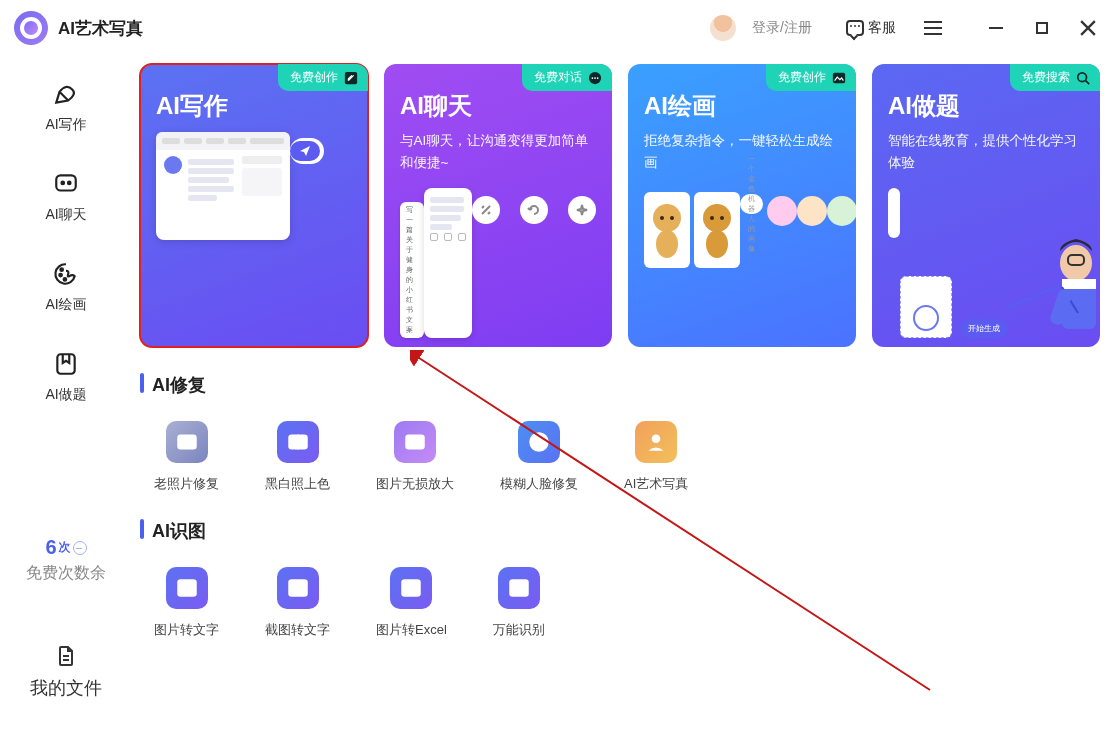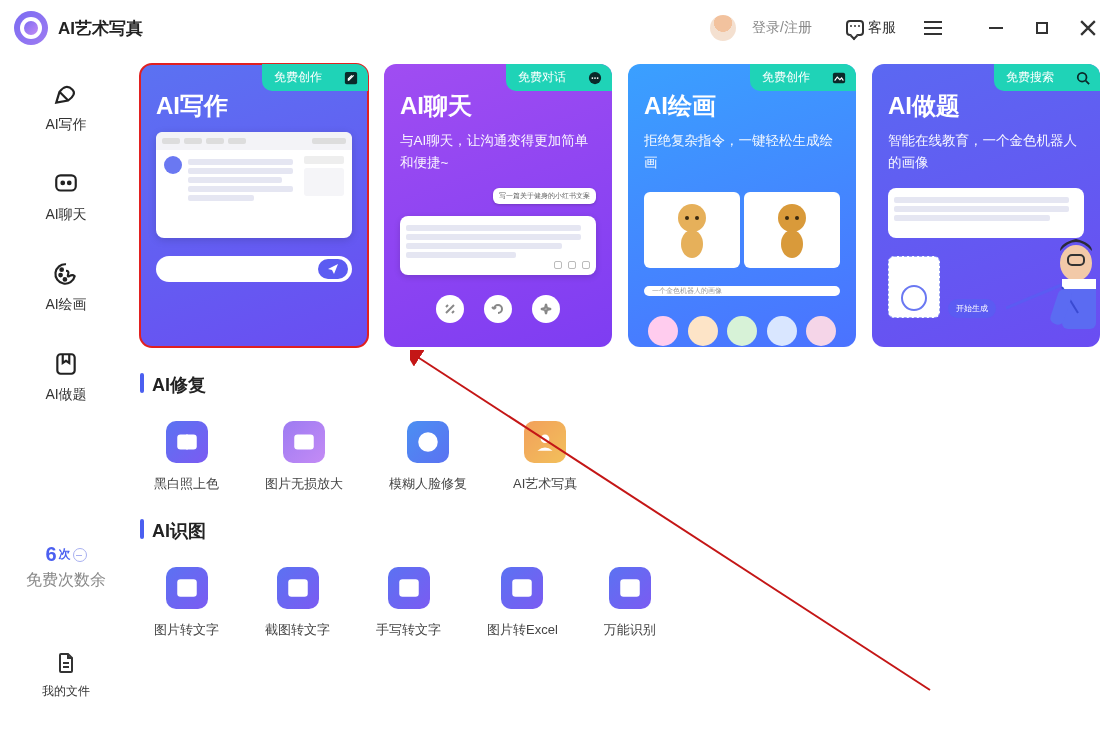--- a/index.html
+++ b/index.html
@@ -35,35 +35,35 @@
 .side-ico svg { width:26px; height:26px; stroke:#222; fill:none; stroke-width:2; }
 .side-spacer { flex:1; }
 .free-block { text-align:center; margin-bottom:60px; }
 .free-count { font-size:20px; font-weight:700; color:#4b5ff0; display:inline-flex; align-items:center; gap:2px; }
 .free-count small { font-size:12px; color:#4b5ff0; }
 .free-count .ring { width:14px; height:14px; border:1.5px solid #a8b0f0; border-radius:50%; display:inline-block; position:relative; }
 .free-count .ring::after { content:""; position:absolute; left:2px; top:6px; width:6px; height:1.5px; background:#a8b0f0; }
 .free-label { font-size:16px; color:#888; margin-top:4px; }
 .my-files { display:flex; flex-direction:column; align-items:center; gap:8px; margin-bottom:30px; cursor:pointer; }
 .my-files svg { width:24px; height:24px; stroke:#333; fill:none; stroke-width:2; }
-.my-files .lbl { font-size:12px; color:#333; }
+.my-files .lbl { font-size:18px; color:#333; }
 
 .content { flex:1; padding:8px 10px 0 8px; overflow:hidden; }
 .cards-row { display:flex; gap:16px; }
 .card { width:233px; height:283px; border-radius:12px; padding:14px 16px; color:#fff; position:relative; overflow:hidden; cursor:pointer; }
 .card.selected { outline:2px solid #e12020; outline-offset:-1px; }
 .c-write { background:linear-gradient(160deg,#5b72f2 0%,#6a4df2 100%); }
 .c-chat  { background:linear-gradient(160deg,#a04df2 0%,#7e3df2 100%); }
 .c-draw  { background:linear-gradient(160deg,#3aa0ff 0%,#4b72ff 100%); }
 .c-solve { background:linear-gradient(160deg,#5b68f2 0%,#6a4df2 100%); }
-.card-badge { position:absolute; top:0; right:0; background:#1fd3b7; color:#fff; font-size:12px; padding:5px 10px 5px 12px; border-bottom-left-radius:10px; display:flex; align-items:center; gap:22px; }
+.card-badge { position:absolute; top:0; right:0; background:#1fd3b7; color:#fff; font-size:12px; padding:5px 10px 5px 12px; border-bottom-left-radius:10px; display:flex; align-items:center; gap:6px; }
 .badge-ic { width:14px; height:14px; display:inline-block; }
 .card-title { font-size:24px; font-weight:800; margin-top:12px; margin-bottom:8px; }
 .card-desc { font-size:13.5px; line-height:1.6; opacity:.95; min-height:48px; }
-.card-preview { margin-top:10px; width:100%; height:150px; display:flex; flex-direction:column; gap:12px; }
+.card-preview { margin-top:10px; width:100%; height:150px; display:flex; flex-direction:row; gap:0; }
 .panel { background:#fff; border-radius:8px; box-shadow:0 2px 8px rgba(0,0,0,.15); }
 .p-toolbar { height:18px; background:#f3f3f7; border-radius:6px 6px 0 0; display:flex; align-items:center; gap:4px; padding:0 6px; }
 .p-toolbar span { width:18px; height:6px; background:#ddd; border-radius:2px; }
 .p-body { padding:6px 8px; }
 .line { height:6px; background:#e5e6f2; border-radius:2px; margin:3px 0; }
 .line.s { width:60%; } .line.m { width:85%; } .line.l { width:95%; }
 .input-pill { height:26px; background:#fff; border-radius:14px; margin-top:6px; display:flex; align-items:center; justify-content:flex-end; padding-right:4px; }
 .send-btn { width:30px; height:20px; background:#5b5bf2; border-radius:10px; display:flex; align-items:center; justify-content:center; }
 .send-btn svg { width:12px; height:12px; fill:#fff; }
 .chat-bubble { align-self:flex-end; background:#fff; border-radius:6px; padding:3px 6px; font-size:7px; color:#666; box-shadow:0 1px 3px rgba(0,0,0,.2); }
@@ -342,21 +342,21 @@
 
       <div class="card c-solve">
         <div class="card-badge">
           <span>免费搜索</span>
           <svg class="badge-ic" viewBox="0 0 16 16">
               <circle cx="7" cy="7" r="5" fill="none" stroke="#0a2a2a" stroke-width="2"></circle>
               <path d="M11 11 L15 15" stroke="#0a2a2a" stroke-width="2"></path>
             </svg>
         </div>
         <div class="card-title">AI做题</div>
-        <div class="card-desc">智能在线教育，一个金色机器人的画像</div>
+        <div class="card-desc">智能在线教育，提供个性化学习体验</div>
         <div class="card-preview">
           <div class="solve-top">
               <div class="line l"></div>
               <div class="line l"></div>
               <div class="line m"></div>
             </div>
           <div class="solve-bottom">
             <div class="stamp-box"></div>
             <div class="gen-btn">开始生成</div>
           </div>
@@ -377,20 +377,29 @@
       </div>
     </div>
 
     <div class="section">
       <div class="sec-head">
           <div class="sec-bar"></div>
           <div class="sec-title">AI修复</div>
         </div>
       <div class="tool-row">
         <div class="tool">
+            <div class="tool-ico gr-pb">
+              <svg viewBox="0 0 24 24">
+                <rect x="3" y="5" width="18" height="14" rx="3"></rect>
+                <path d="M5 16 L9 11 L13 15 L16 12 L19 16" fill="none" stroke="#fff" stroke-width="1.6"></path>
+              </svg>
+            </div>
+            <span class="tool-label">老照片修复</span>
+          </div>
+        <div class="tool">
             <div class="tool-ico gr-bb">
               <svg viewBox="0 0 24 24">
                 <rect x="3" y="5" width="18" height="14" rx="3"></rect>
                 <path d="M12 5 V19" stroke="#fff" stroke-width="1.6"></path>
               </svg>
             </div>
             <span class="tool-label">黑白照上色</span>
           </div>
         <div class="tool">
             <div class="tool-ico gr-pp">
@@ -440,29 +449,20 @@
             <span class="tool-label">图片转文字</span>
           </div>
         <div class="tool">
             <div class="tool-ico gr-bb">
               <svg viewBox="0 0 24 24">
                 <rect x="3" y="4" width="18" height="16" rx="3"></rect>
                 <path d="M7 8 H11 V12 H7 Z M13 14 H17" stroke="#fff" stroke-width="1.8" fill="none"></path>
               </svg>
             </div>
             <span class="tool-label">截图转文字</span>
-          </div>
-        <div class="tool">
-            <div class="tool-ico gr-bb">
-              <svg viewBox="0 0 24 24">
-                <rect x="3" y="4" width="18" height="16" rx="3"></rect>
-                <path d="M7 15 Q10 8 13 15 Q15 11 17 14" stroke="#fff" stroke-width="1.8" fill="none"></path>
-              </svg>
-            </div>
-            <span class="tool-label">手写转文字</span>
           </div>
         <div class="tool">
             <div class="tool-ico gr-bb">
               <svg viewBox="0 0 24 24">
                 <rect x="3" y="4" width="18" height="16" rx="3"></rect>
                 <path d="M8 8 L16 16 M16 8 L8 16" stroke="#fff" stroke-width="2" fill="none"></path>
               </svg>
             </div>
             <span class="tool-label">图片转Excel</span>
           </div>

